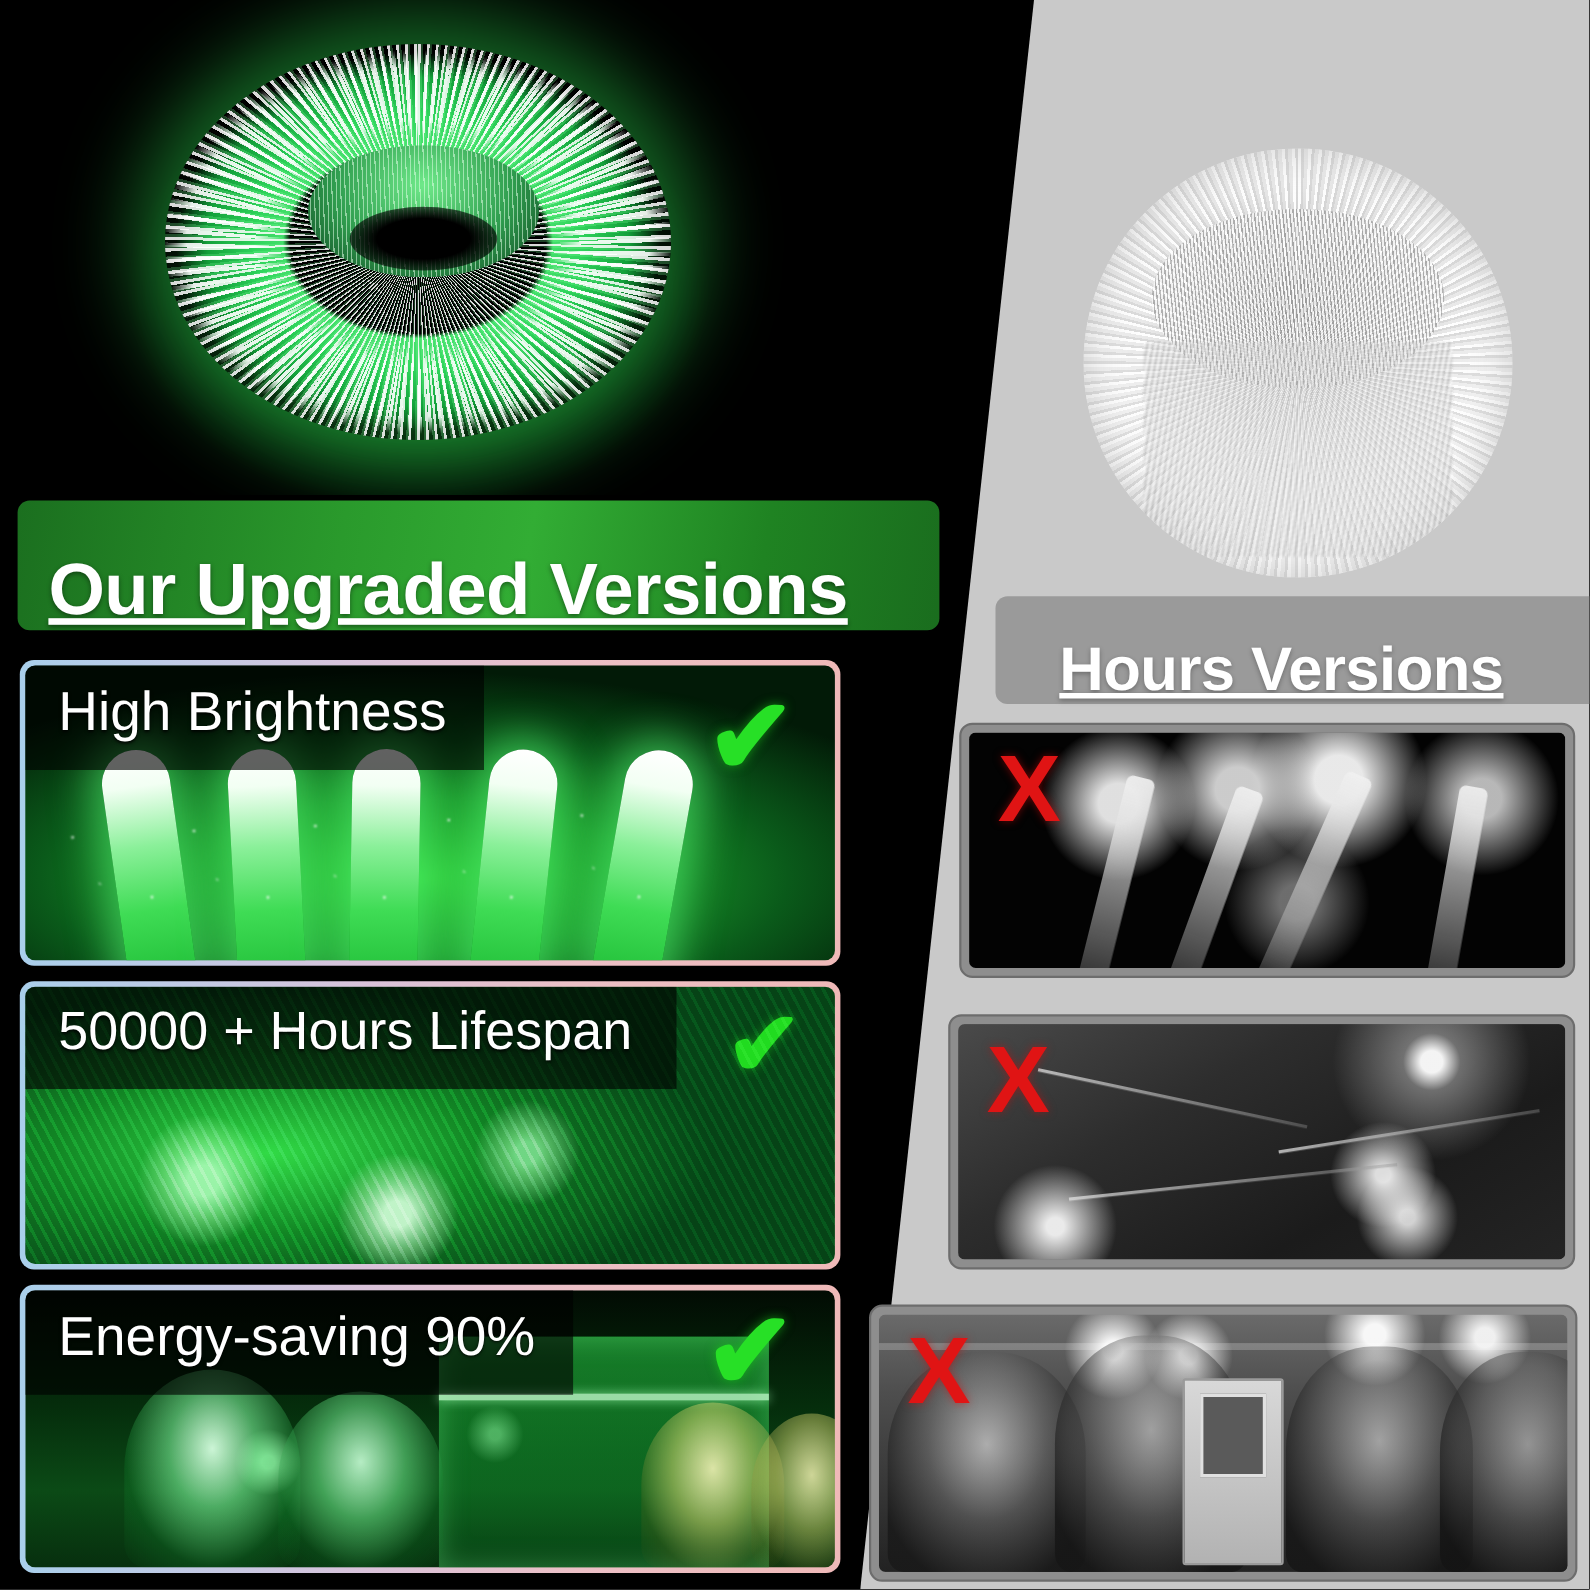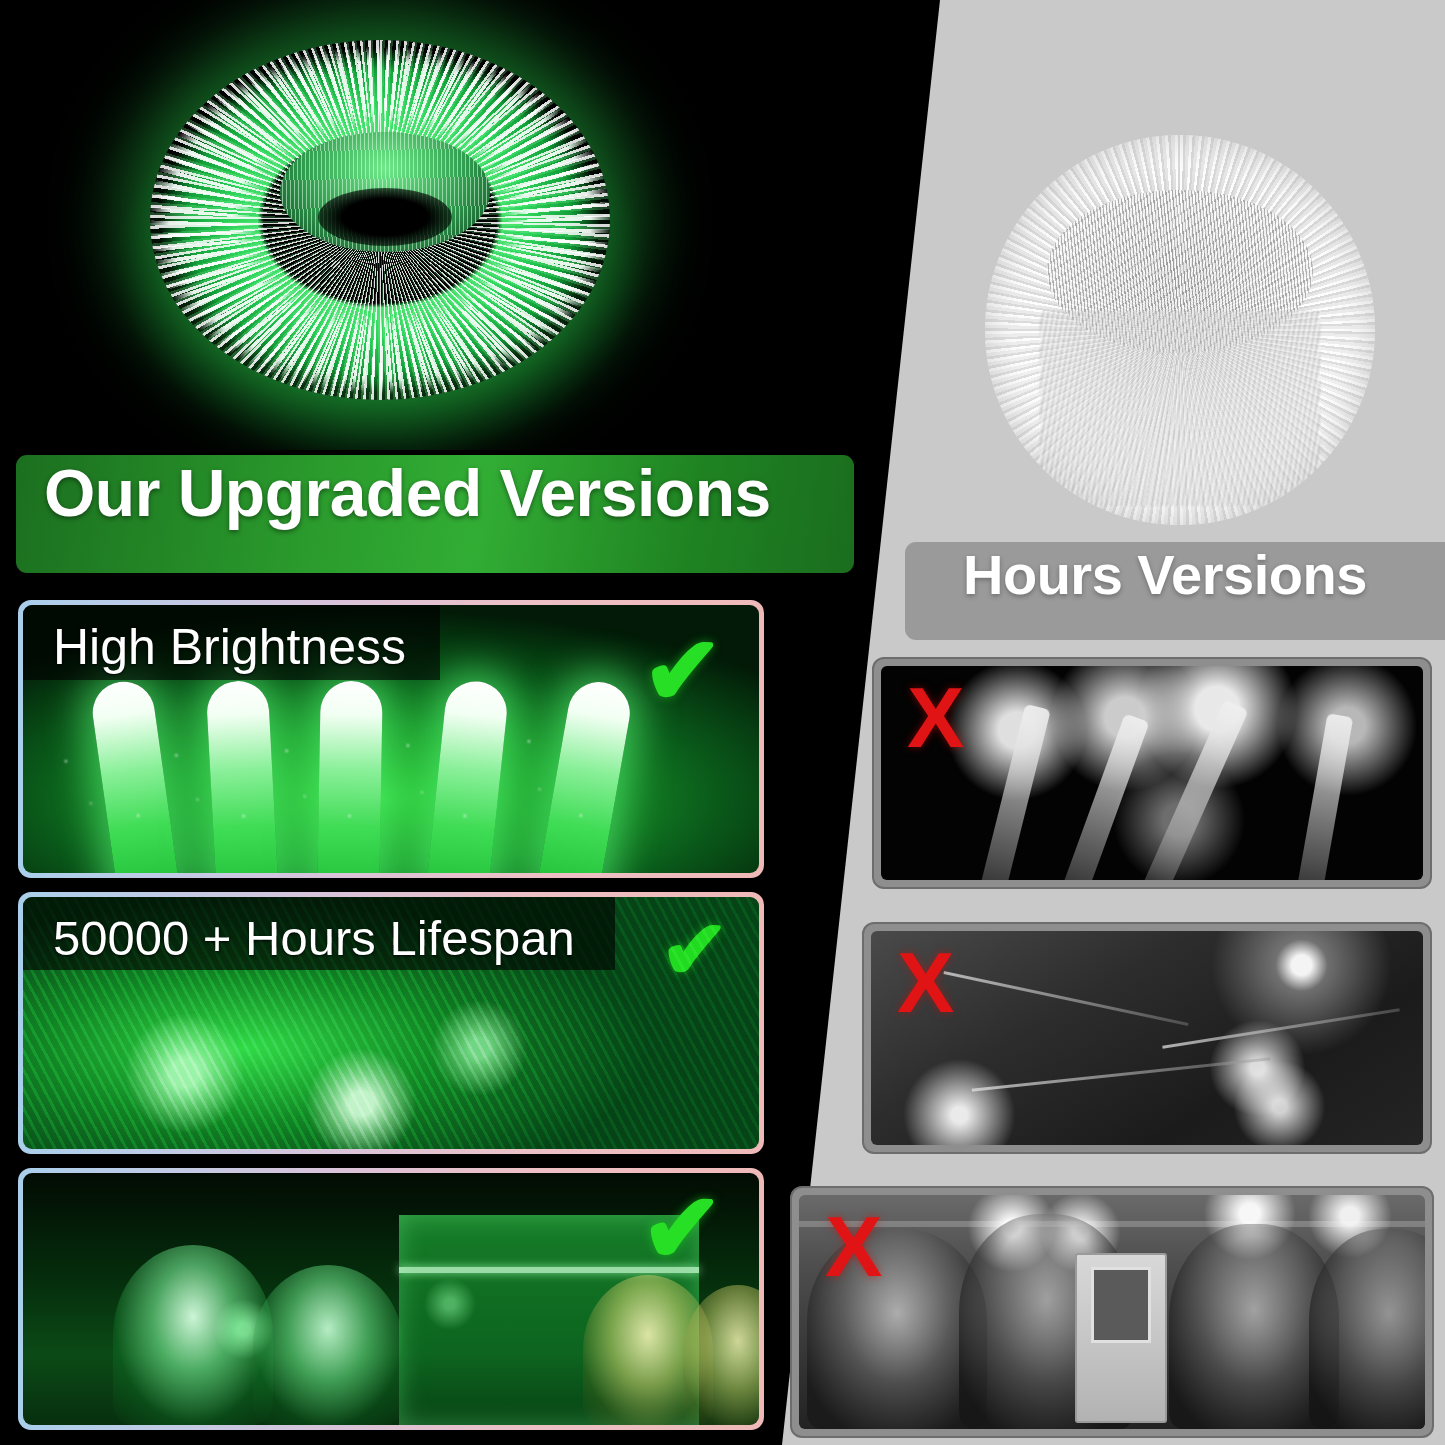--- a/index.html
+++ b/index.html
@@ -72,22 +72,22 @@
     filter:blur(.6px);opacity:.85;
   }
   .circle-photo:after{
     content:"";position:absolute;left:14%;top:45%;width:72%;height:50%;
     background:repeating-linear-gradient(100deg, rgba(255,255,255,.95) 0px 2px, rgba(150,150,150,.45) 2px 5px);
     filter:blur(.8px);opacity:.8;
   }
 
   
   .banner{
-    position:absolute;display:flex;align-items:flex-start;border-radius:11px;
-    color:#fff;font-weight:bold;letter-spacing:-.5px;
+    position:absolute;display:flex;align-items:flex-end;border-radius:11px;
+    color:#fff;font-weight:bold;letter-spacing:-.5px;text-decoration:underline;
   }
   .banner-left{
     left:16px;top:455px;width:810px;height:118px;
     background:linear-gradient(100deg,#1b6f1f 0%,#2a9a2c 35%,#32ad34 55%,#1f8322 80%,#1a6d1e 100%);
     padding-left:28px;font-size:66px;
     text-shadow:0 2px 5px rgba(0,0,0,.45);
   }
   .banner-right{
     left:905px;top:542px;width:528px;height:98px;
     background:#9a9a9a;
@@ -97,21 +97,21 @@
 
   
   .fcard{
     position:absolute;left:18px;width:746px;border-radius:13px;
     padding:5px;box-sizing:border-box;
     background:linear-gradient(90deg,#a9cfeb 0%,#bfcbe6 18%,#d9c3da 42%,#ecc0c6 68%,#efb9b8 100%);
   }
   .fcard-inner{position:relative;width:100%;height:100%;border-radius:9px;overflow:hidden;background:#031305;}
   .fcard-label{
     position:absolute;left:0;top:0;color:#fff;font-size:50px;font-weight:400;
-    padding:13px 34px 4px 30px;letter-spacing:0px;white-space:nowrap;
+    padding:13px 34px 24px 30px;letter-spacing:0px;white-space:nowrap;
     background:rgba(0,0,0,.62);
     text-shadow:0 1px 3px rgba(0,0,0,.9);
   }
   .check{
     position:absolute;font-size:96px;line-height:1;color:#27e026;font-weight:bold;
     text-shadow:0 0 10px rgba(30,220,30,.55);
   }
 
   
   #card1{top:600px;height:278px;}
@@ -304,20 +304,21 @@
 
   <div class="fcard" id="card3">
     <div class="fcard-inner">
       <div class="house-scene">
         <div class="bldg"></div>
         <div class="tree t1"></div>
         <div class="tree t2"></div>
         <div class="tree t3"></div>
         <div class="tree t4"></div>
       </div>
+      <div class="fcard-label">Energy-saving 90%</div>
       <div class="check">✔</div>
     </div>
   </div>
 
   <div class="ocard" id="ocard1">
     <div class="ocard-inner">
       <div class="stem s1"></div>
       <div class="stem s2"></div>
       <div class="stem s3"></div>
       <div class="stem s4"></div>

